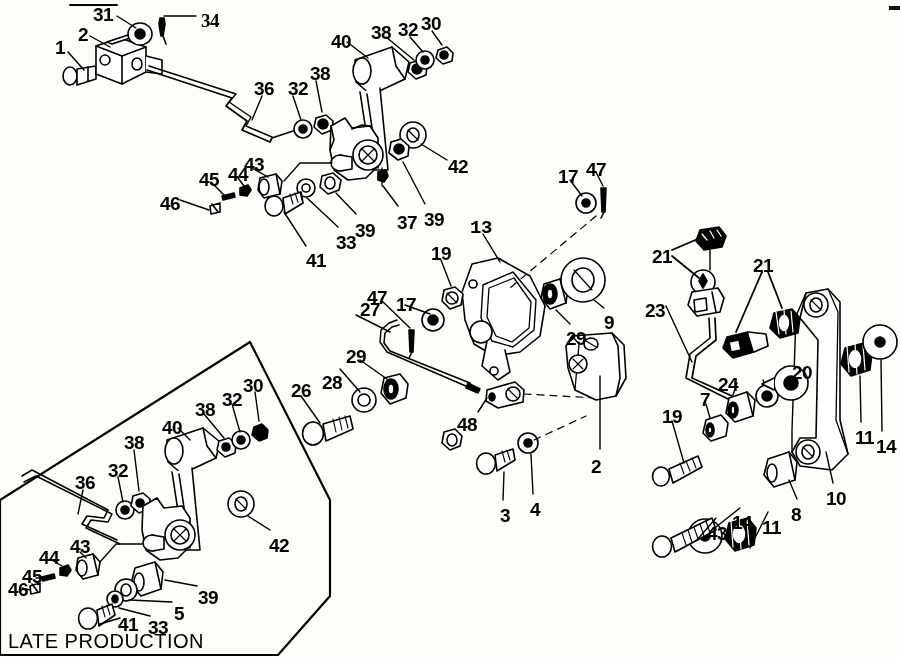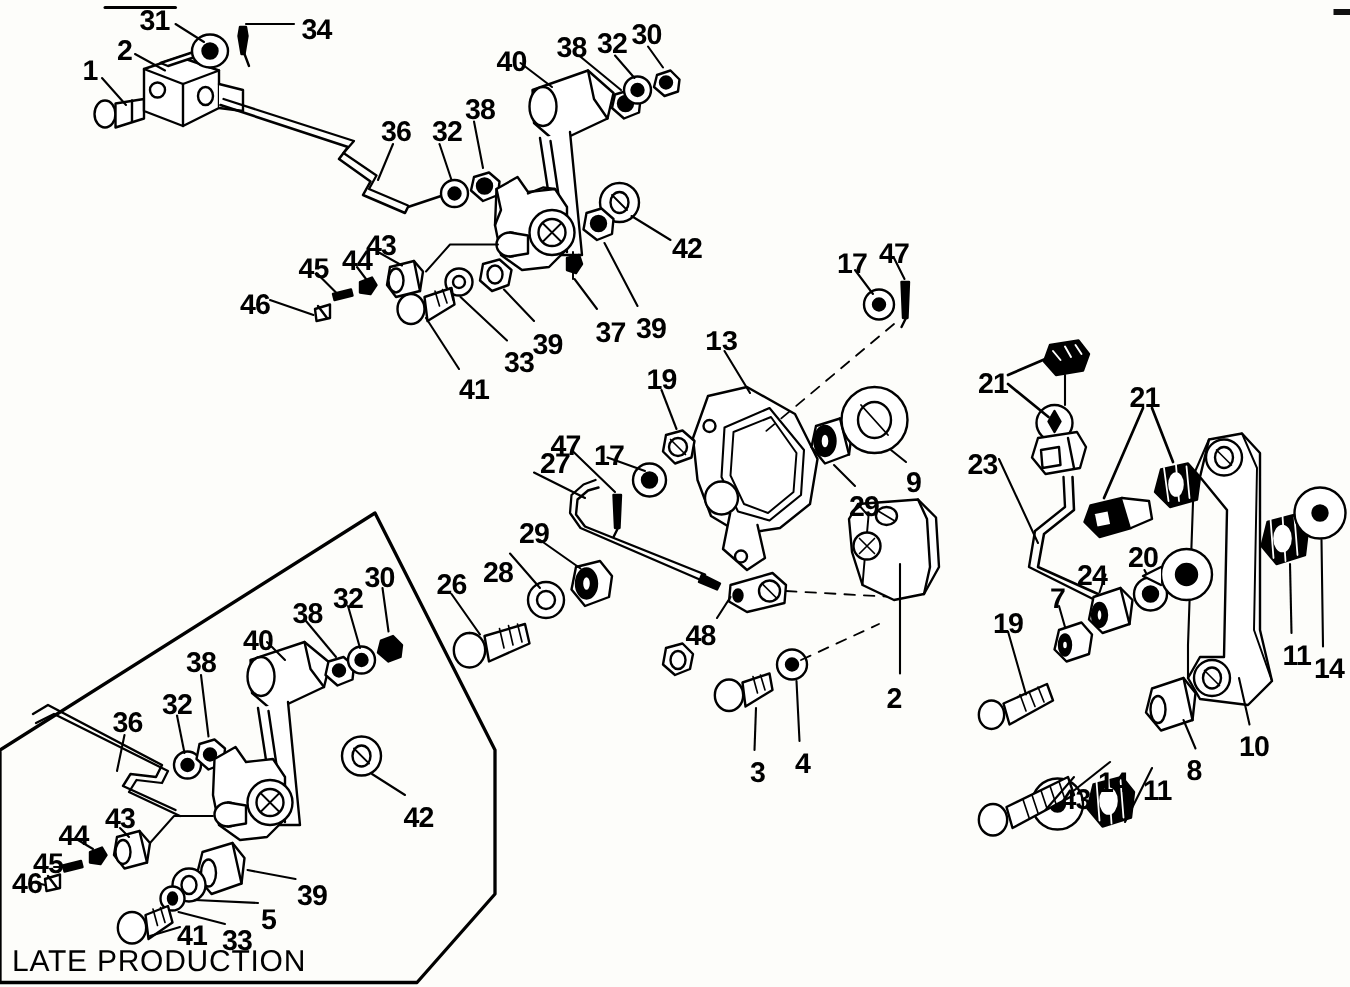--- a/index.html
+++ b/index.html
@@ -538,21 +538,21 @@
       <g>
         <path d="M313 422 a0 0 0 0 0 0 0"></path>
       </g>
 
     </g>
   </svg>
 
   <div class="lbl" style="left:55px;top:38px;">1</div>
   <div class="lbl" style="left:78px;top:25px;">2</div>
   <div class="lbl" style="left:93px;top:5px;">31</div>
-  <div class="lbl" style="left:201px;top:11px;">34</div>
+  <div class="lbl" style="left:201px;top:11px;font-family:Liberation Serif, serif;">34</div>
   <div class="lbl" style="left:331px;top:32px;">40</div>
   <div class="lbl" style="left:371px;top:23px;">38</div>
   <div class="lbl" style="left:398px;top:20px;">32</div>
   <div class="lbl" style="left:421px;top:14px;">30</div>
   <div class="lbl" style="left:254px;top:79px;">36</div>
   <div class="lbl" style="left:288px;top:79px;">32</div>
   <div class="lbl" style="left:310px;top:64px;">38</div>
   <div class="lbl" style="left:448px;top:157px;">42</div>
   <div class="lbl" style="left:424px;top:210px;">39</div>
   <div class="lbl" style="left:397px;top:213px;">37</div>
@@ -575,21 +575,21 @@
   <div class="lbl" style="left:291px;top:381px;">26</div>
   <div class="lbl" style="left:566px;top:329px;">29</div>
   <div class="lbl" style="left:604px;top:313px;">9</div>
   <div class="lbl" style="left:457px;top:415px;">48</div>
   <div class="lbl" style="left:500px;top:506px;">3</div>
   <div class="lbl" style="left:530px;top:500px;">4</div>
   <div class="lbl" style="left:591px;top:457px;">2</div>
   <div class="lbl" style="left:652px;top:247px;">21</div>
   <div class="lbl" style="left:753px;top:256px;">21</div>
   <div class="lbl" style="left:645px;top:301px;">23</div>
-  <div class="lbl" style="left:752px;top:363px;">20</div>
+  <div class="lbl" style="left:792px;top:363px;">20</div>
   <div class="lbl" style="left:718px;top:375px;">24</div>
   <div class="lbl" style="left:700px;top:390px;">7</div>
   <div class="lbl" style="left:662px;top:407px;">19</div>
   <div class="lbl" style="left:707px;top:524px;">43</div>
   <div class="lbl" style="left:732px;top:513px;">14</div>
   <div class="lbl" style="left:762px;top:518px;">11</div>
   <div class="lbl" style="left:791px;top:505px;">8</div>
   <div class="lbl" style="left:826px;top:489px;">10</div>
   <div class="lbl" style="left:855px;top:428px;">11</div>
   <div class="lbl" style="left:876px;top:437px;">14</div>

